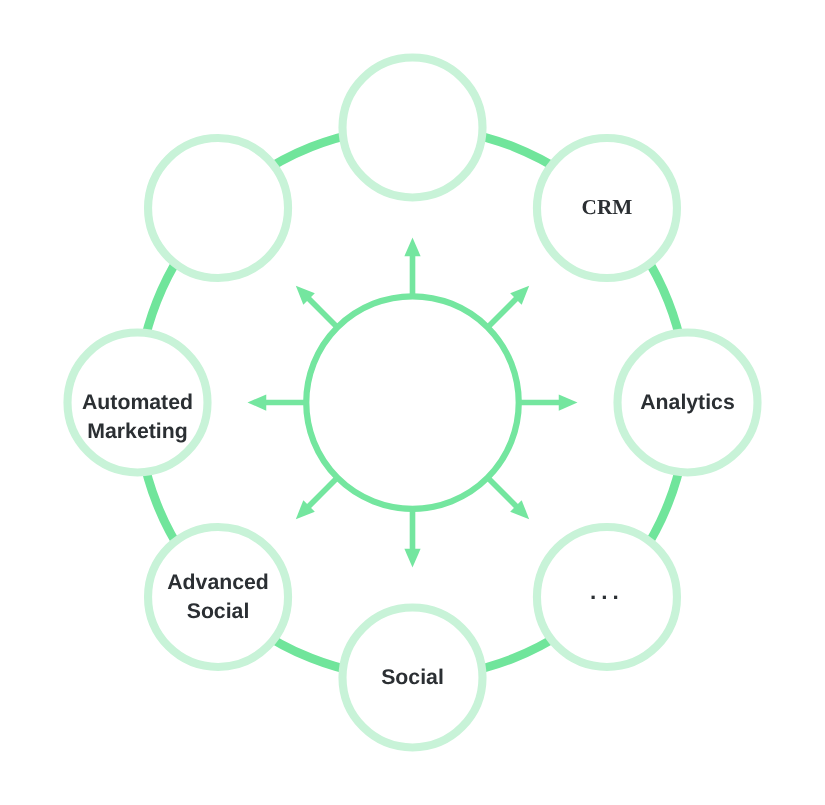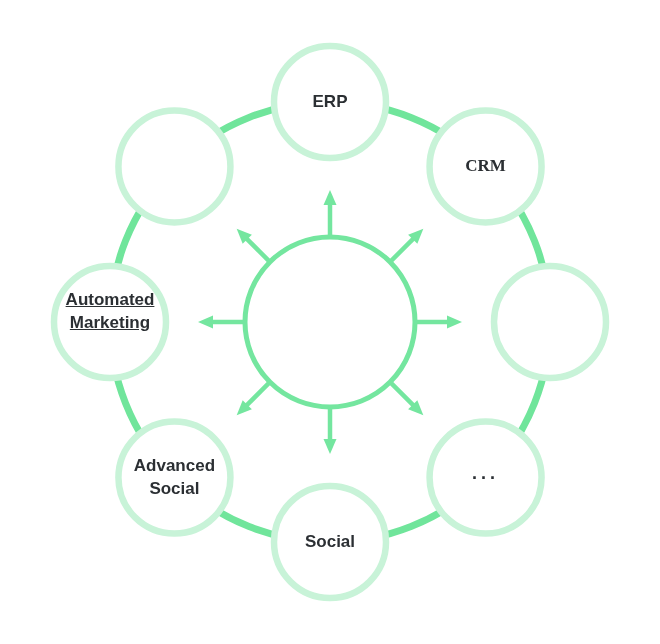--- a/index.html
+++ b/index.html
@@ -100,20 +100,20 @@
         </g>
         <g transform="translate(330 322) rotate(315)">
           <line class="arrow-shaft" x1="0" y1="-84" x2="0" y2="-119"></line>
           <polygon class="arrow-head" points="0,-132 -6.5,-117 6.5,-117"></polygon>
         </g>
       </g>
   </svg>
 
   <div id="labels-layer">
 
-  <div class="node-label" style="left: 274px; top: 46px;">ERP</div>
       <div class="node-label" style="left: 429.563px; top: 110.437px; font-family: Liberation Serif, serif;">CRM</div>
+      <div class="node-label" style="left: 494px; top: 266px;">Analytics</div>
       <div class="node-label node-more" style="left: 429.563px; top: 421.563px;">...</div>
       <div class="node-label" style="left: 274px; top: 486px;">Social</div>
       <div class="node-label" style="left: 118.437px; top: 421.563px;">Advanced Social</div>
-      <div class="node-label" style="left: 54px; top: 256px; text-decoration: underline;">Automated Marketing</div>
+      <div class="node-label" style="left: 54px; top: 278px;">Automated Marketing</div>
     </div>
 </div>
 
 </body></html>

